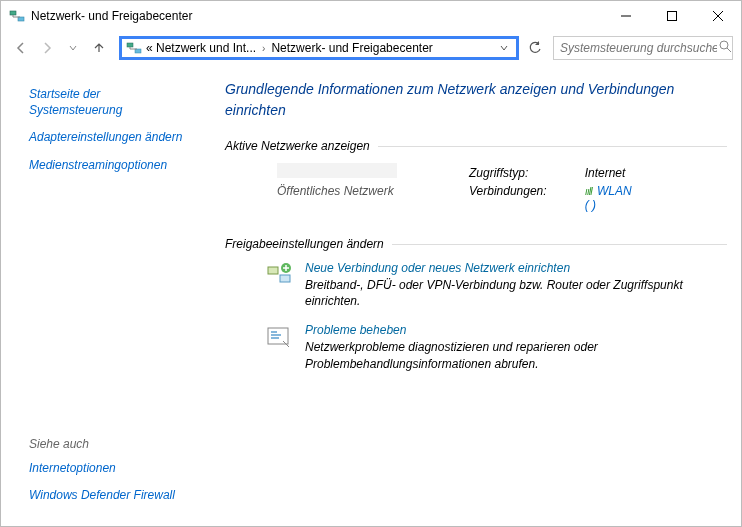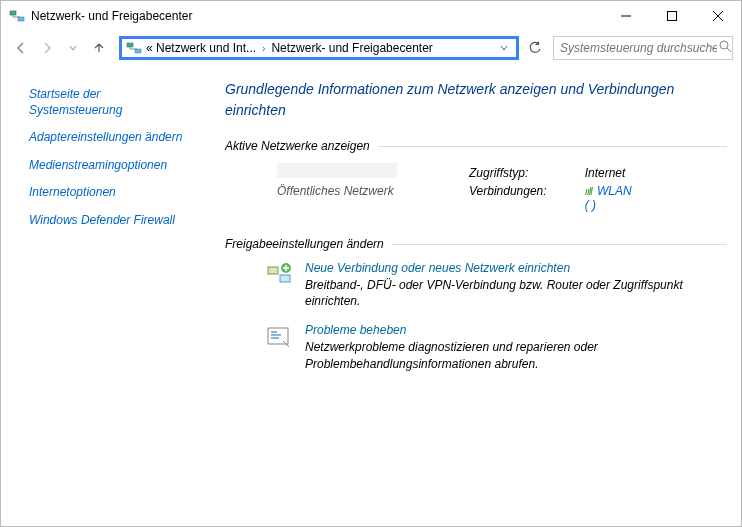--- a/index.html
+++ b/index.html
@@ -205,20 +205,21 @@
         </svg>
     </span>
   </div>
 </div>
 
 <div class="body">
   <div class="sidebar">
     <a>Startseite der Systemsteuerung</a>
     <a>Adaptereinstellungen ändern</a>
     <a>Medienstreamingoptionen</a>
+    <span class="seealso">Siehe auch</span>
     <a>Internetoptionen</a>
     <a>Windows Defender Firewall</a>
   </div>
 
   <div class="main">
     <div class="heading">Grundlegende Informationen zum Netzwerk anzeigen und Verbindungen einrichten</div>
 
     <div class="sect-with-line">
       <span class="lbl">Aktive Netzwerke anzeigen</span>
       <span class="line"></span>

